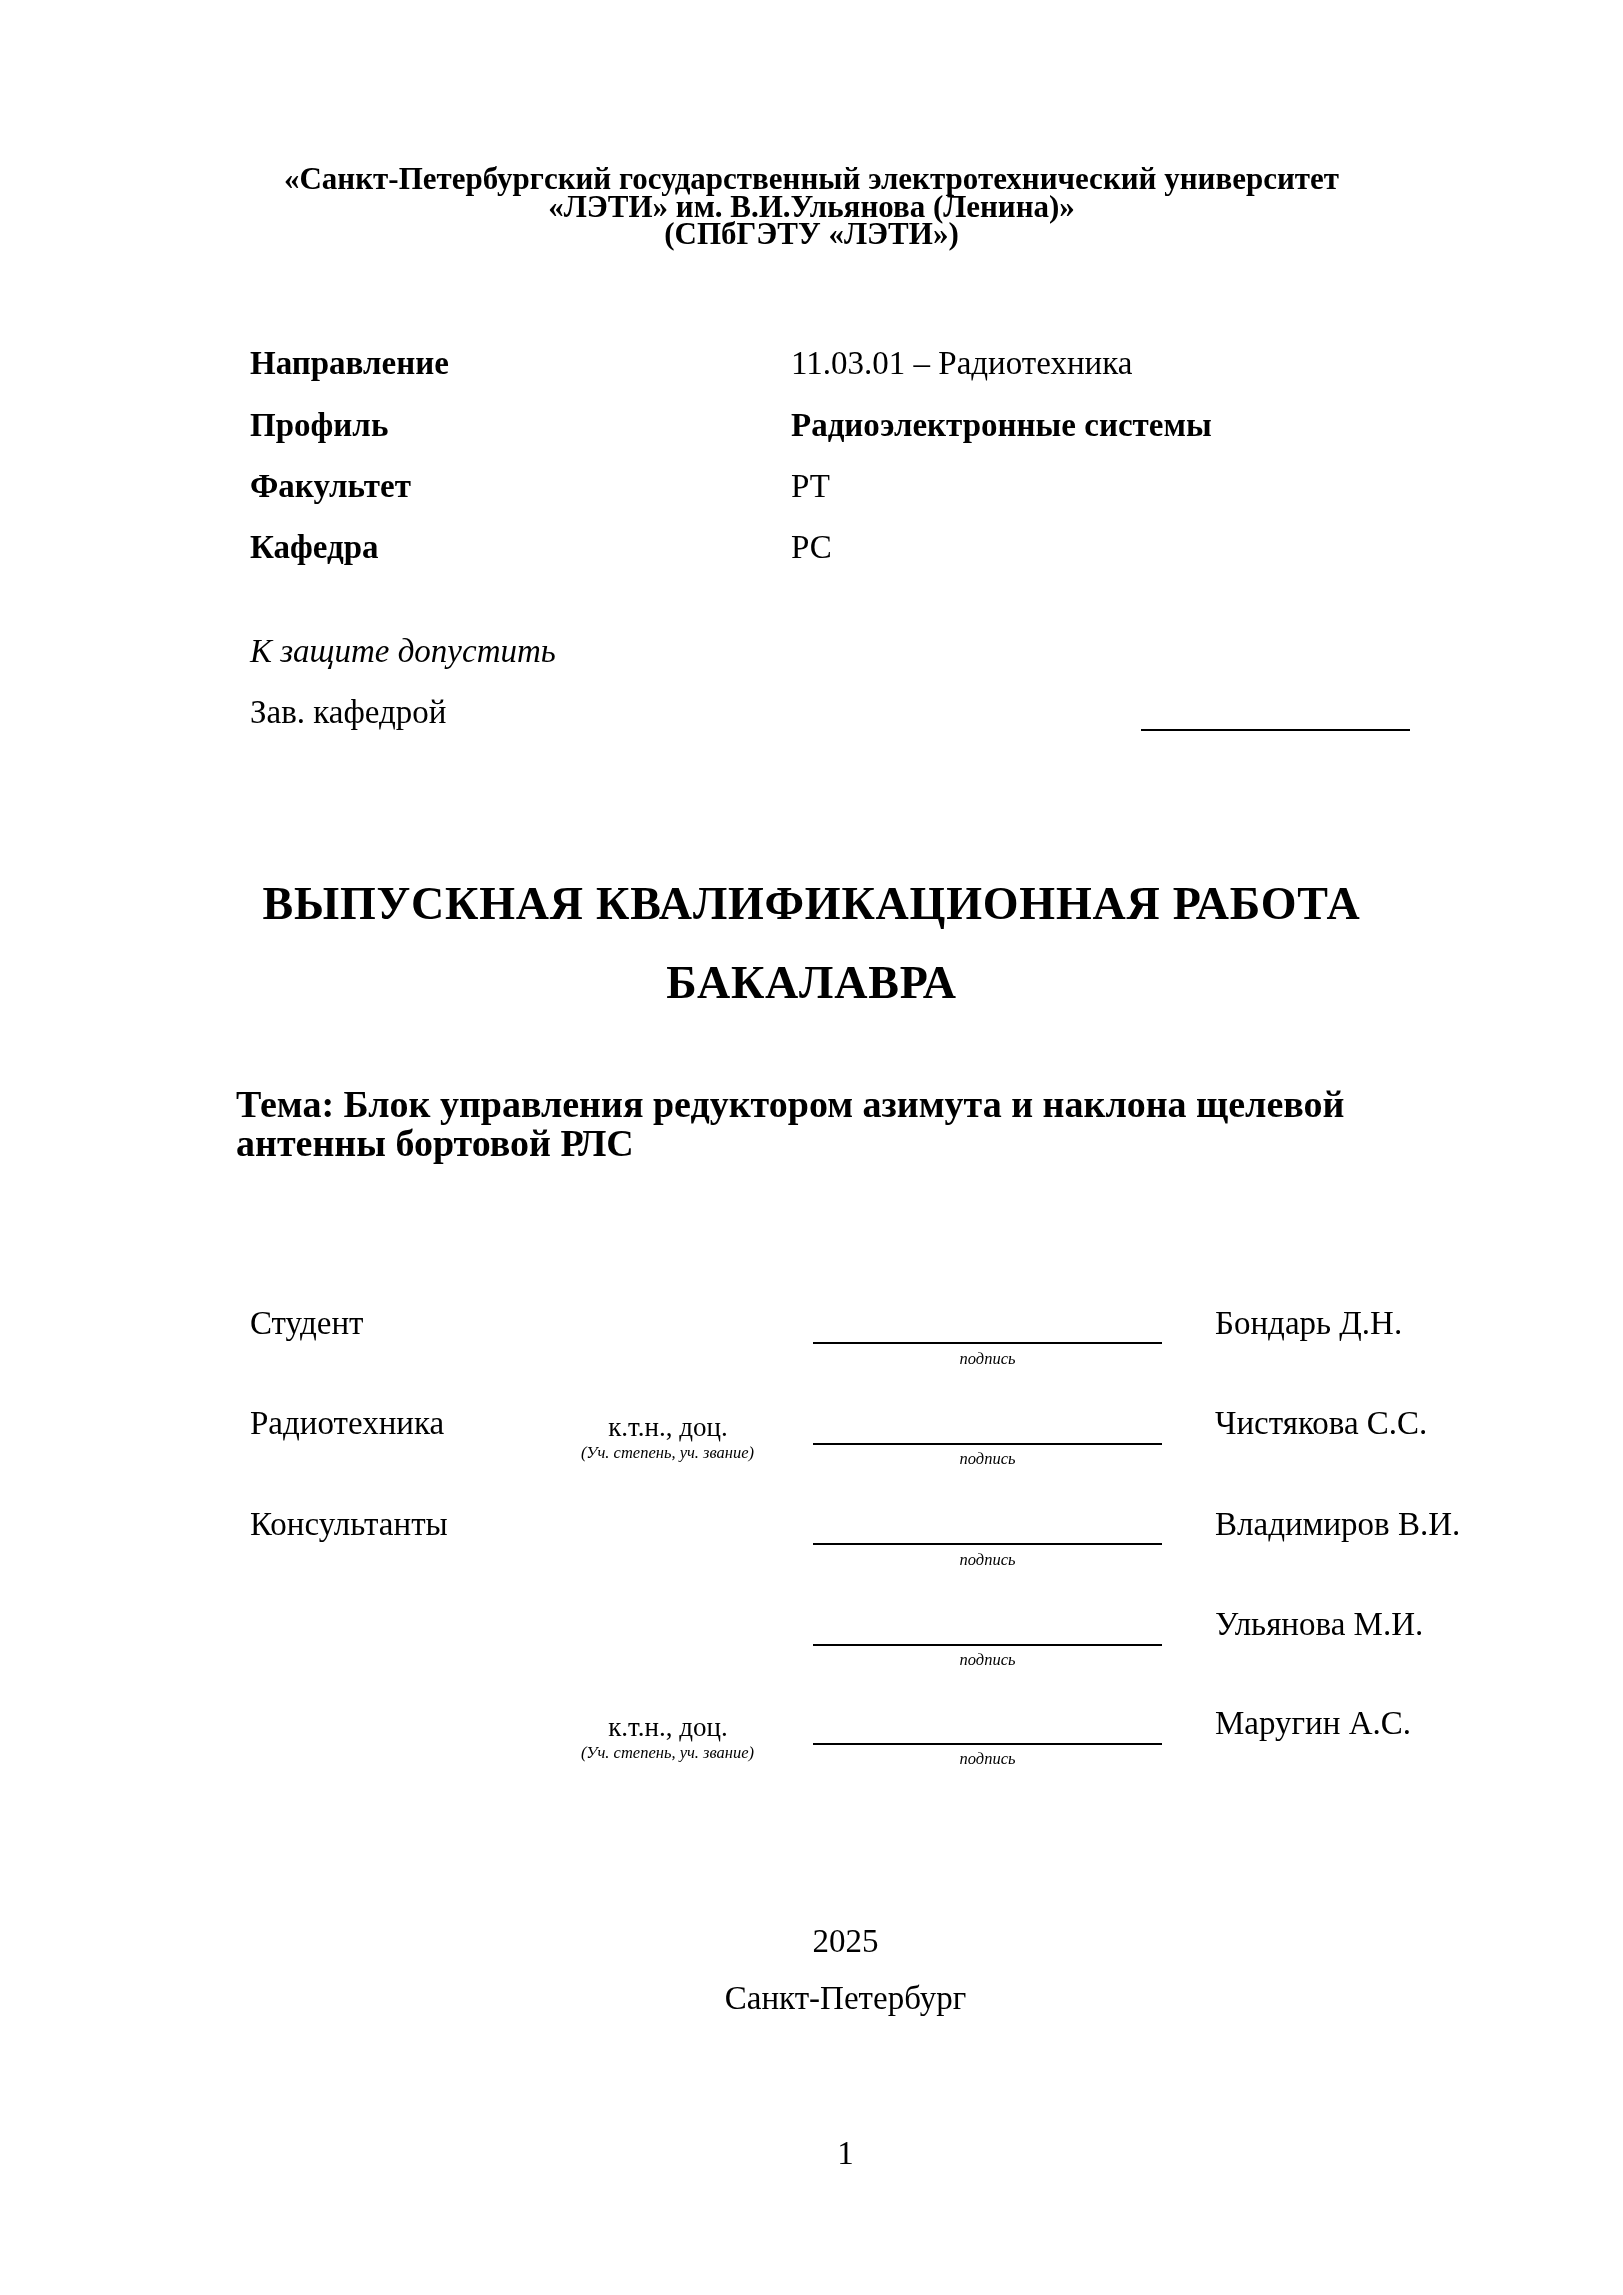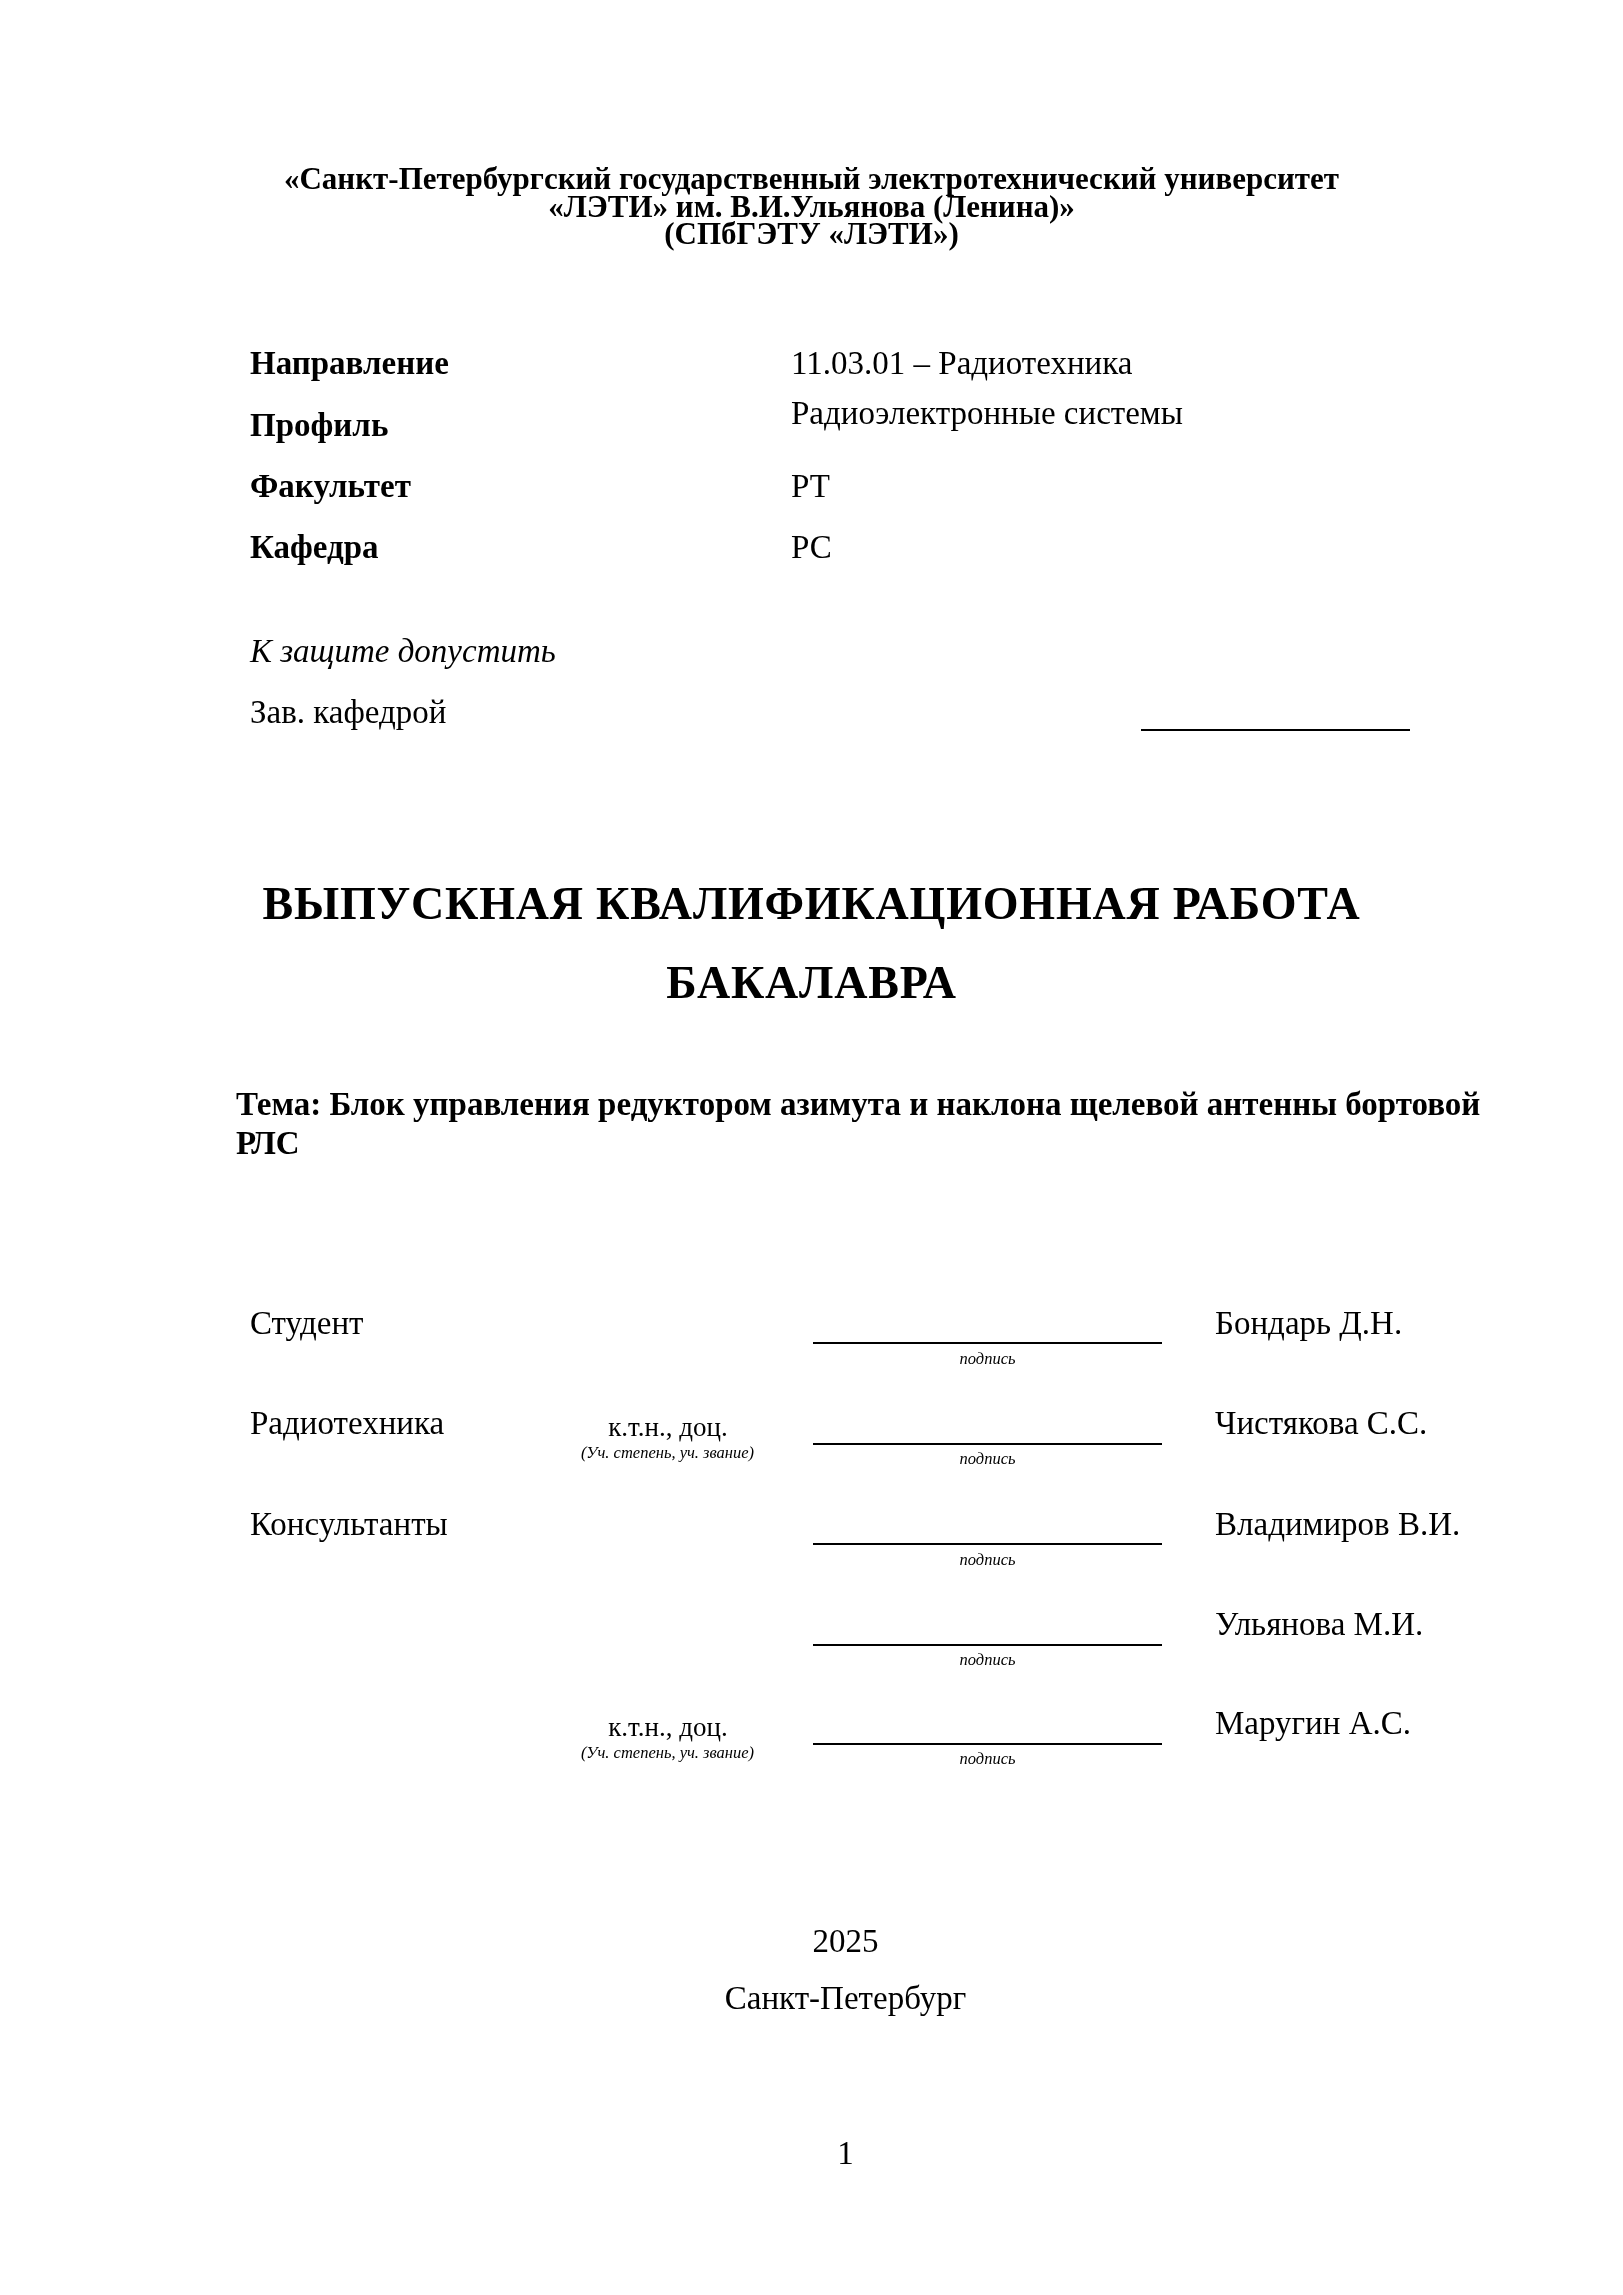--- a/index.html
+++ b/index.html
@@ -9,42 +9,42 @@
   }
   .abs { position: absolute; white-space: nowrap; }
   .center { left: 0; width: 1623px; text-align: center; }
   .hdr-bold { font-weight: bold; font-size: 31px; line-height: 31px; }
   .hdr-norm { font-size: 31px; line-height: 31px; font-weight: bold; }
   .row-label { font-weight: bold; font-size: 33px; line-height: 36px; left: 250px; }
   .row-value { font-size: 33px; line-height: 36px; left: 791px; }
   .italic-lbl { font-style: italic; font-size: 33px; line-height: 36px; left: 250px; }
   .plain-lbl { font-size: 33px; line-height: 36px; left: 250px; }
   .title { font-weight: bold; font-size: 46px; line-height: 50px; letter-spacing: 0.8px; }
-  .topic { font-weight: bold; font-size: 33px; line-height: 39px; left: 236px; width: 1256px; white-space: normal; }
+  .topic { font-weight: bold; font-size: 38px; line-height: 39px; left: 236px; width: 1256px; white-space: normal; }
   .sig-role { font-size: 33px; line-height: 36px; left: 250px; }
   .sig-degree { font-size: 27px; line-height: 28px; left: 550px; width: 236px; text-align: center; }
   .sig-degree-caption { font-style: italic; font-size: 16.5px; line-height: 19px; left: 534px; width: 267px; text-align: center; }
   .sig-line { position: absolute; left: 813px; width: 349px; height: 0; border-top: 2.4px solid #000; }
   .sig-caption { font-style: italic; font-size: 16.5px; line-height: 19px; left: 813px; width: 349px; text-align: center; }
   .sig-name { font-size: 33px; line-height: 36px; left: 1215px; }
   .head-line { position: absolute; left: 1141px; width: 269px; height: 0; border-top: 2.4px solid #000; top: 729px; }
   .foot { font-size: 33px; line-height: 36px; margin-left: 34px; }
 </style>
 </head>
 <body>
 
 <div class="abs center hdr-bold" style="top:163px;">«Санкт-Петербургский государственный электротехнический университет</div>
 <div class="abs center hdr-bold" style="top:191px;">«ЛЭТИ» им. В.И.Ульянова (Ленина)»</div>
 <div class="abs center hdr-norm" style="top:218px;">(СПбГЭТУ «ЛЭТИ»)</div>
 
 <div>
   <div class="abs row-label" style="top:345px;">Направление</div>
   <div class="abs row-value" style="top:345px;">11.03.01 – Радиотехника</div>
   <div class="abs row-label" style="top:407px;">Профиль</div>
-  <div class="abs row-value" style="top:395px;">Радиоэлектронные системы</div>
+  <div class="abs row-value" style="top:407px;font-weight:bold;">Радиоэлектронные системы</div>
   <div class="abs row-label" style="top:468px;">Факультет</div>
   <div class="abs row-value" style="top:468px;">РТ</div>
   <div class="abs row-label" style="top:529px;">Кафедра</div>
   <div class="abs row-value" style="top:529px;">РС</div>
 </div>
 
 <div class="abs italic-lbl" style="top:633px;">К защите допустить</div>
 <div class="abs plain-lbl" style="top:694px;">Зав. кафедрой</div>
 <div class="head-line"></div>
 

